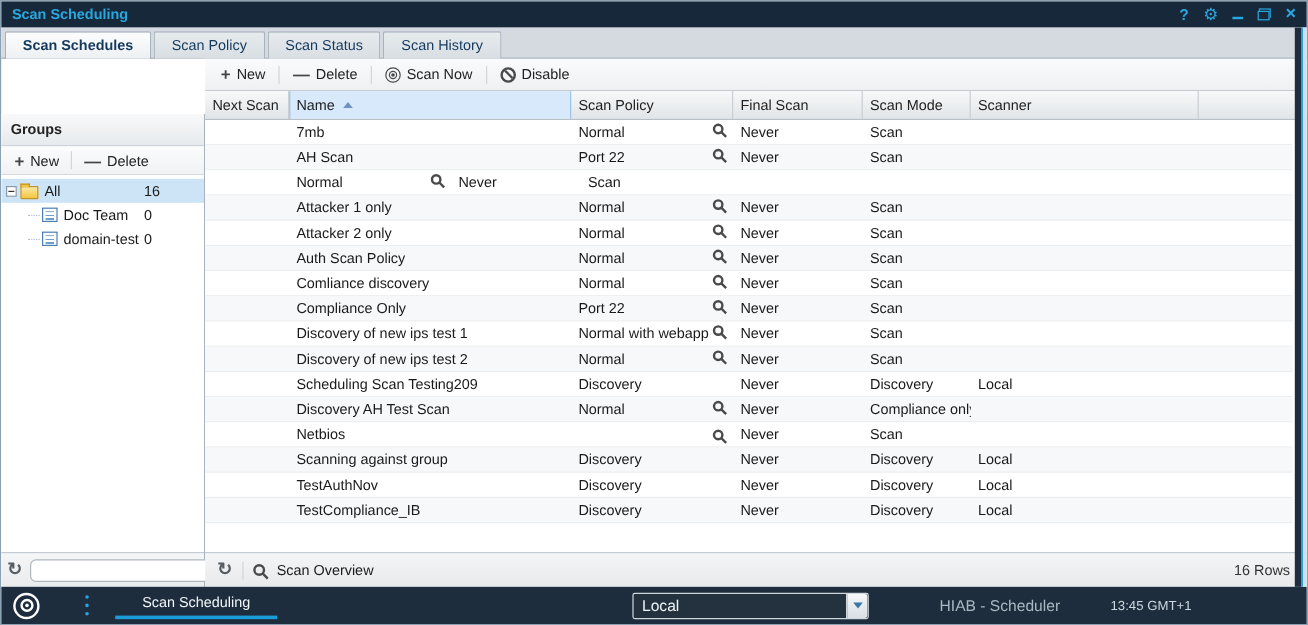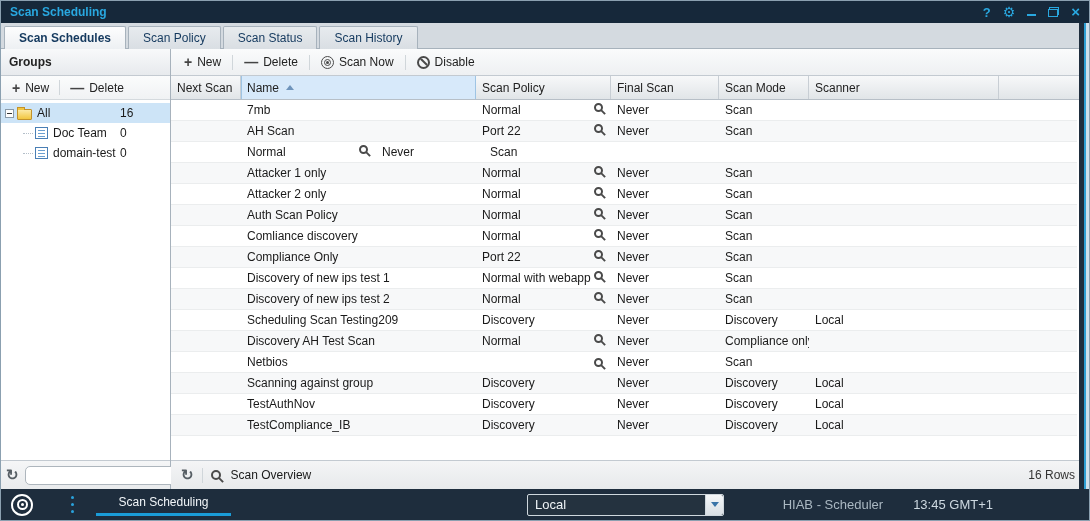--- a/index.html
+++ b/index.html
@@ -22,21 +22,21 @@
   .restore::before { content:""; position:absolute; top:0; right:0; width:8px; height:6px; border:1px solid #29a8e0; }
   .restore::after  { content:""; position:absolute; bottom:0; left:0; width:8px; height:6px; border:1px solid #29a8e0; background:#16283a; }
   .glyph-close { font-weight: bold; font-size: 15px; line-height: 12px; }
   
   .tabbar { height: 26px; flex: none; background: #d4dae0; display: flex; align-items: center; padding: 3px 3px 0 3px; gap: 2px; border-bottom: 1px solid #a7b2bc; }
   .tab { padding: 4px 14px 4px 14px; background: linear-gradient(#e7ebee,#d9dee3); border: 1px solid #a7b2bc; border-bottom: none; border-radius: 2px 2px 0 0; color: #14395e; white-space: nowrap; }
   .tab.active { background: linear-gradient(#fdfdfe,#edf0f3); font-weight: bold; }
   
   .content { flex: 1; display: flex; min-height: 0; }
   
-  .left-panel { width: 170px; flex: none; display: flex; flex-direction: column; border-right: 1px solid #a7b2bc; background:#fff; }
+  .left-panel { width: 170px; flex: none; display: flex; flex-direction: column; border-right: 1px solid #a7b2bc; background:#fff;margin-top:46px; }
   .panel-header { height: 27px; flex: none; display: flex; align-items: center; padding: 0 8px; font-weight: bold; color: #222;
     background: linear-gradient(#f8f9fa,#e7eaed); border-bottom: 1px solid #c3cad1; }
   .mini-toolbar { height: 24px; flex: none; display: flex; align-items: center; gap: 5px; padding: 0 6px;
     background: linear-gradient(#fbfcfc,#f0f2f4); border-bottom: 1px solid #d5dade; }
   .tool-btn { display: flex; align-items: center; gap: 5px; padding: 2px 5px; color: #222; cursor: default; white-space: nowrap; }
   .icon-plus { font-size: 14px; font-weight: bold; color: #444; line-height: 10px; }
   .icon-minus { font-size: 14px; font-weight: bold; color: #444; line-height: 10px; }
   .vsep { width: 1px; height: 15px; background: #d0d6da; }
   .tree { flex: 1; background: #fff; overflow: hidden; padding-top: 3px; }
   .tree-item { height: 20px; display: flex; align-items: center; padding: 0 4px; cursor: default; }
@@ -102,21 +102,21 @@
   .drag-dots span { width: 3px; height: 3px; background: #2aa2dc; border-radius: 50%; }
   .footer-task { margin-left: 22px; display: flex; flex-direction: column; align-items: center; cursor: default; }
   .footer-task .task-label { color: #f2f6f9; font-size: 12px; padding: 2px 8px; }
   .footer-task .task-underline { width: 135px; height: 3px; background: #1a9cd8; margin-top: 2px; }
   .dropdown { margin-left: 296px; width: 197px; height: 22px; border: 1px solid #cfd7dd; border-radius: 2px;
     background: #24323f; display: flex; align-items: center; color: #eef3f6; font-size: 13px; padding-left: 7px; cursor: default; }
   .dropdown-btn { margin-left: auto; width: 18px; height: 100%; background: linear-gradient(#f5f7f9,#d9dfe4);
     border-left: 1px solid #cfd7dd; border-radius: 0 2px 2px 0; display: flex; align-items: center; justify-content: center; }
   .chev-down { width: 0; height: 0; border-left: 4px solid transparent; border-right: 4px solid transparent; border-top: 5px solid #3a74a8; }
   .footer-app { margin-left: auto; color: #aab8c2; font-size: 13px; white-space: nowrap; }
-  .footer-time { margin-left: 30px; margin-right: 86px; color: #cdd8e0; font-size: 13px; white-space: nowrap; }
+  .footer-time { margin-left: 42px; margin-right: 86px; color: #cdd8e0; font-size: 11px; white-space: nowrap; }
 </style>
 </head>
 <body>
 
 <div class="window">
 
   <div class="titlebar">
     <span class="title">Scan Scheduling</span>
     <div class="win-controls">
       <span class="glyph-help">?</span>

